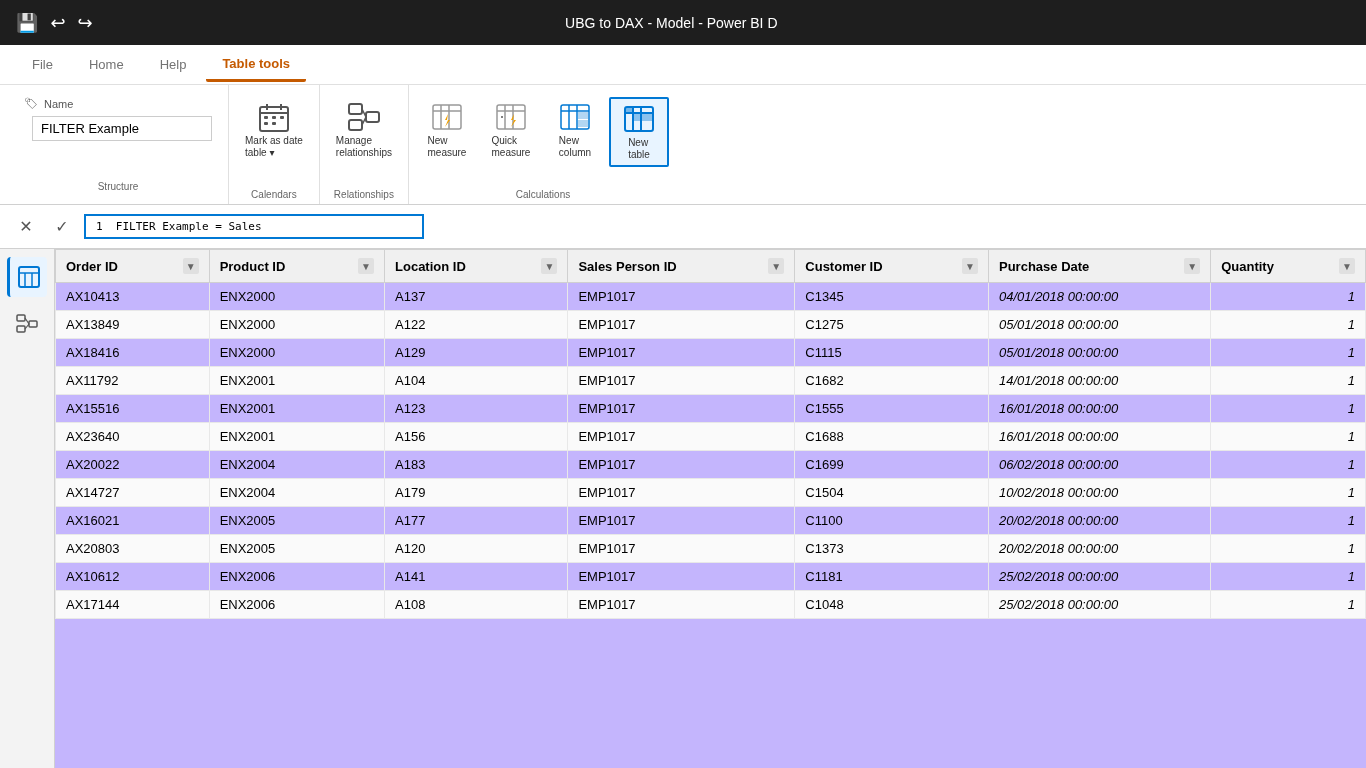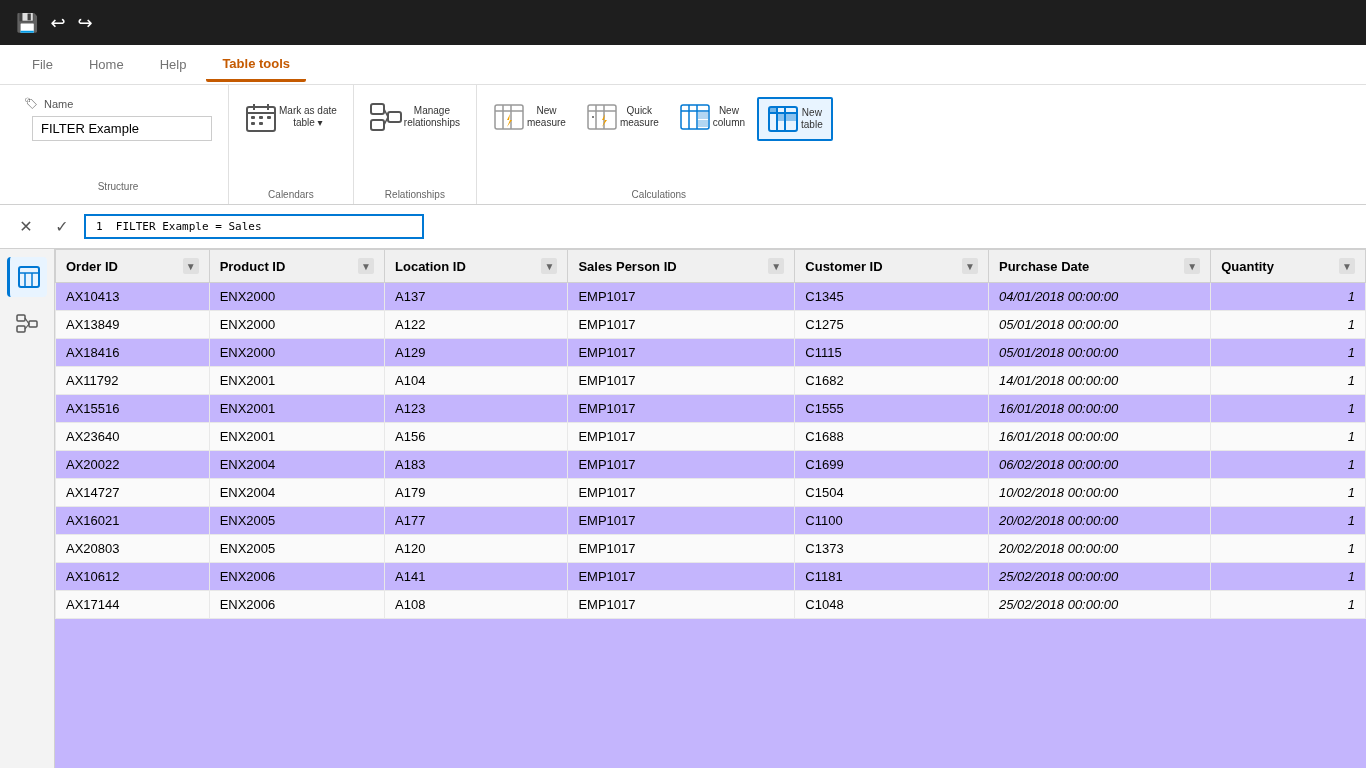--- a/index.html
+++ b/index.html
@@ -80,30 +80,29 @@
       border: 1px solid #ccc;
       padding: 4px 8px;
       font-size: 13px;
       width: 180px;
       outline: none;
       margin-left: 8px;
     }
 
     .ribbon-btn {
       display: flex;
-      flex-direction: row;
+      flex-direction: column;
       align-items: center;
       justify-content: center;
       padding: 4px 8px;
       cursor: pointer;
       border-radius: 2px;
       min-width: 60px;
       font-size: 11px;
       color: #333;
-      text-align: center;
       gap: 2px;
     }
     .ribbon-btn.active, .ribbon-btn.selected {
       border: 2px solid #0078d4;
       background: #e8f4ff;
     }
     .ribbon-btn .icon-area {
       width: 32px;
       height: 32px;
       display: flex;
@@ -228,20 +227,21 @@
   </style>
 </head>
 <body>
 
 <div id="title-bar">
   <div class="left-icons">
     <span style="cursor:pointer;font-size:18px;">💾</span>
     <span style="cursor:pointer;font-size:18px;">↩</span>
     <span style="cursor:pointer;font-size:18px;">↪</span>
   </div>
+  <span class="title-text">UBG to DAX - Model - Power BI D</span>
   <div style="width:100px"></div>
 </div>
 
 <div id="menu-bar">
   <div class="menu-item">File</div>
   <div class="menu-item">Home</div>
   <div class="menu-item">Help</div>
   <div class="menu-item active">Table tools</div>
 </div>
 

